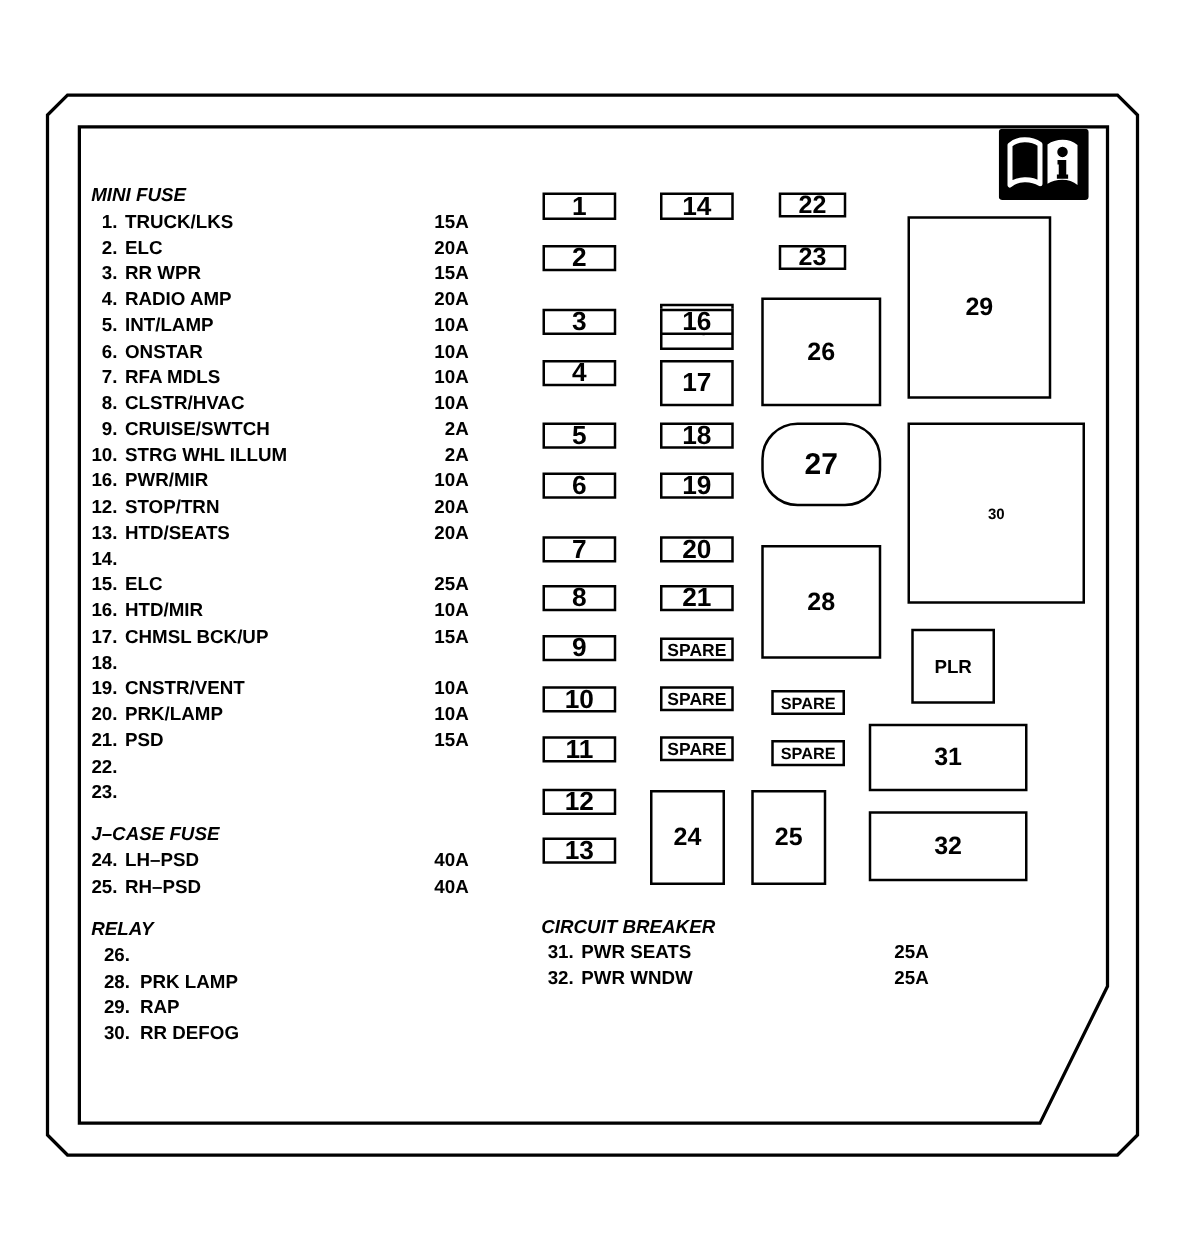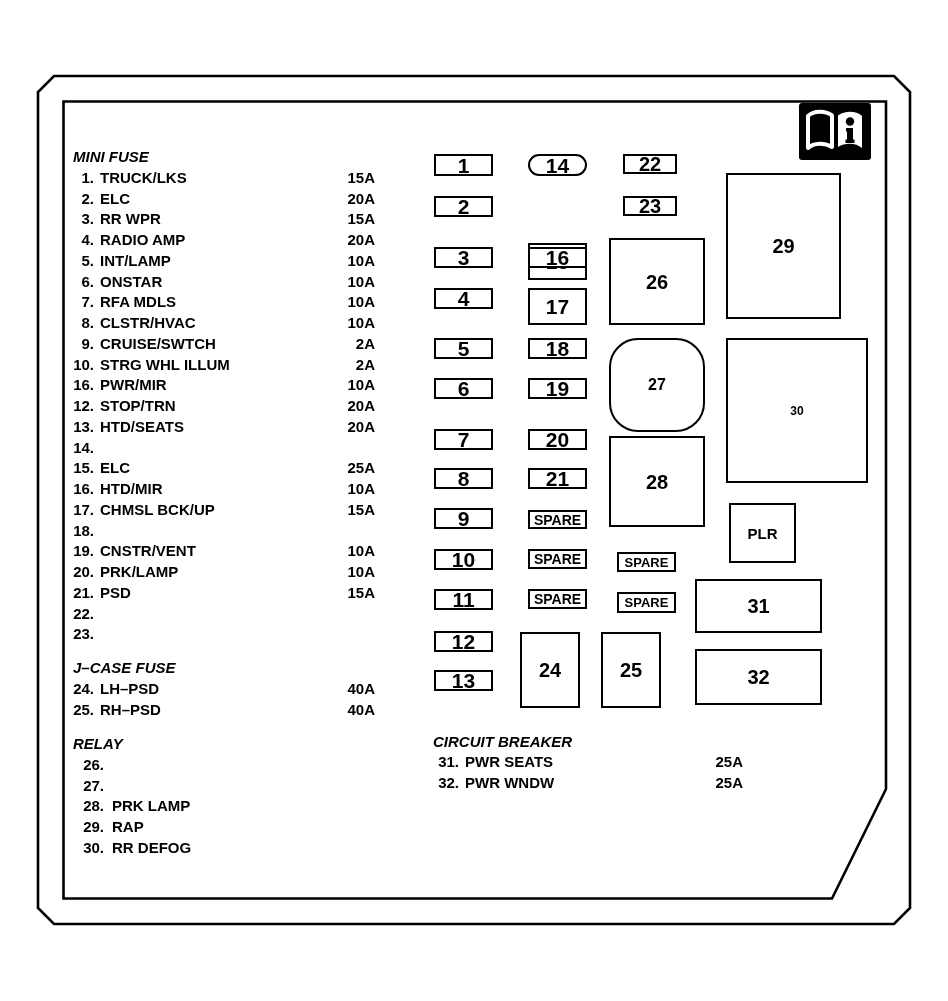--- a/index.html
+++ b/index.html
@@ -84,21 +84,20 @@
     <div>
         <div class="lrow"><span class="num">24.</span><span class="lbl">LH–PSD</span><span class="amp">40A</span></div>
         <div class="lrow"><span class="num">25.</span><span class="lbl">RH–PSD</span><span class="amp">40A</span></div>
       </div>
   </div>
 
   <div class="list relay-list">
     <div class="title">RELAY</div>
     <div>
         <div class="lrow"><span class="num">26.</span><span class="lbl"></span><span class="amp"></span></div>
-        <div class="lrow"><span class="num">27.</span><span class="lbl"></span><span class="amp"></span></div>
         <div class="lrow"><span class="num">28.</span><span class="lbl">PRK LAMP</span><span class="amp"></span></div>
         <div class="lrow"><span class="num">29.</span><span class="lbl">RAP</span><span class="amp"></span></div>
         <div class="lrow"><span class="num">30.</span><span class="lbl">RR DEFOG</span><span class="amp"></span></div>
       </div>
   </div>
 
   <div class="list cb">
     <div class="title">CIRCUIT BREAKER</div>
     <div>
         <div class="lrow"><span class="num">31.</span><span class="lbl">PWR SEATS</span><span class="amp">25A</span></div>
@@ -139,21 +138,21 @@
       </div>
       <div class="fbox" style="left: 434px; top: 589px; width: 59px; height: 21px; font-size: 21px;">
         <span>11</span>
       </div>
       <div class="fbox" style="left: 434px; top: 631px; width: 59px; height: 21px; font-size: 21px;">
         <span>12</span>
       </div>
       <div class="fbox" style="left: 434px; top: 670px; width: 59px; height: 21px; font-size: 21px;">
         <span>13</span>
       </div>
-      <div class="fbox" style="left: 528px; top: 154px; width: 59px; height: 22px; font-size: 21px; border-radius: 11px;">
+      <div class="fbox" style="left: 528px; top: 154px; width: 59px; height: 22px; font-size: 21px;">
         <span>14</span>
       </div>
       <div class="fbox" style="left: 528px; top: 196px; width: 59px; height: 37px; font-size: 21px; margin-top: 47px;">
         <span>15</span>
       </div>
       <div class="fbox" style="left: 528px; top: 247px; width: 59px; height: 21px; font-size: 21px;">
         <span>16</span>
       </div>
       <div class="fbox" style="left: 528px; top: 288px; width: 59px; height: 37px; font-size: 21px;">
         <span>17</span>
@@ -187,21 +186,21 @@
       </div>
       <div class="fbox" style="left: 617px; top: 552px; width: 59px; height: 20px; font-size: 13px;">
         <span>SPARE</span>
       </div>
       <div class="fbox" style="left: 617px; top: 592px; width: 59px; height: 21px; font-size: 13px;">
         <span>SPARE</span>
       </div>
       <div class="fbox" style="left: 609px; top: 238px; width: 96px; height: 87px; font-size: 20px;">
         <span>26</span>
       </div>
-      <div class="fbox" style="left: 609px; top: 338px; width: 96px; height: 94px; font-size: 16px; border-radius: 29px;">
+      <div class="fbox" style="left: 609px; top: 338px; width: 96px; height: 67px; font-size: 24px; border-radius: 29px;">
         <span>27</span>
       </div>
       <div class="fbox" style="left: 609px; top: 436px; width: 96px; height: 91px; font-size: 20px;">
         <span>28</span>
       </div>
       <div class="fbox" style="left: 520px; top: 632px; width: 60px; height: 76px; font-size: 20px;">
         <span>24</span>
       </div>
       <div class="fbox" style="left: 601px; top: 632px; width: 60px; height: 76px; font-size: 20px;">
         <span>25</span>

